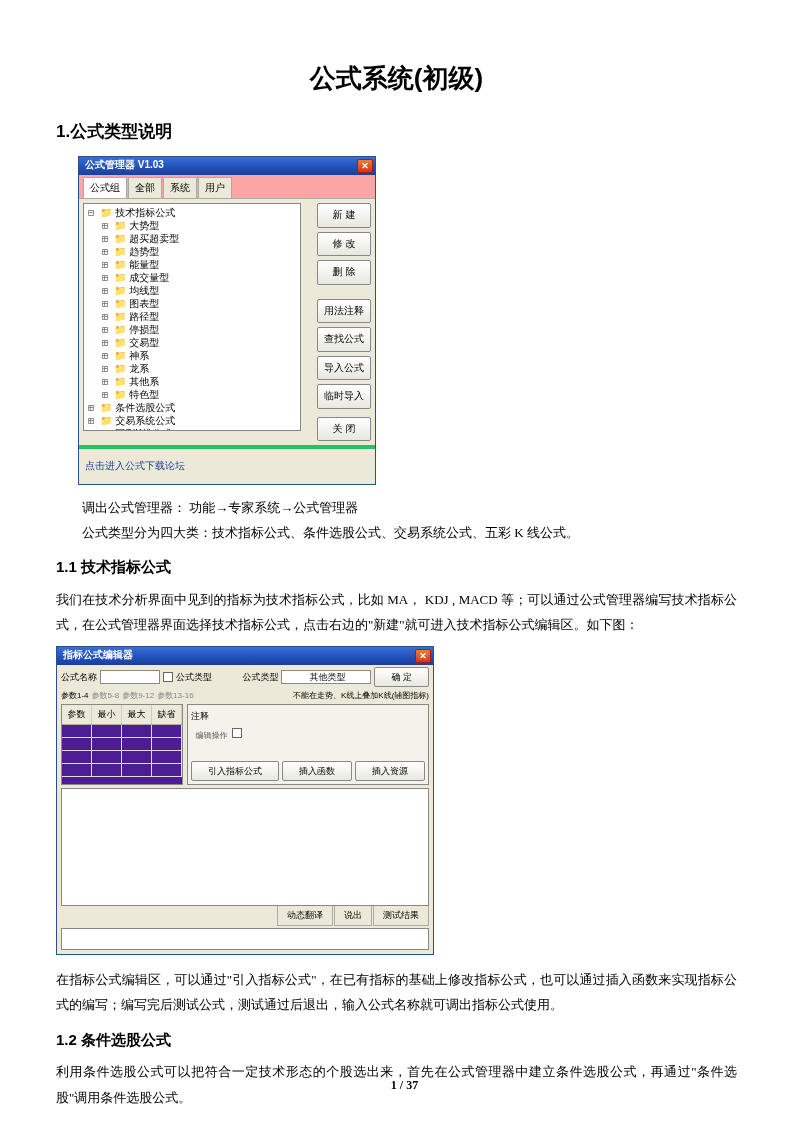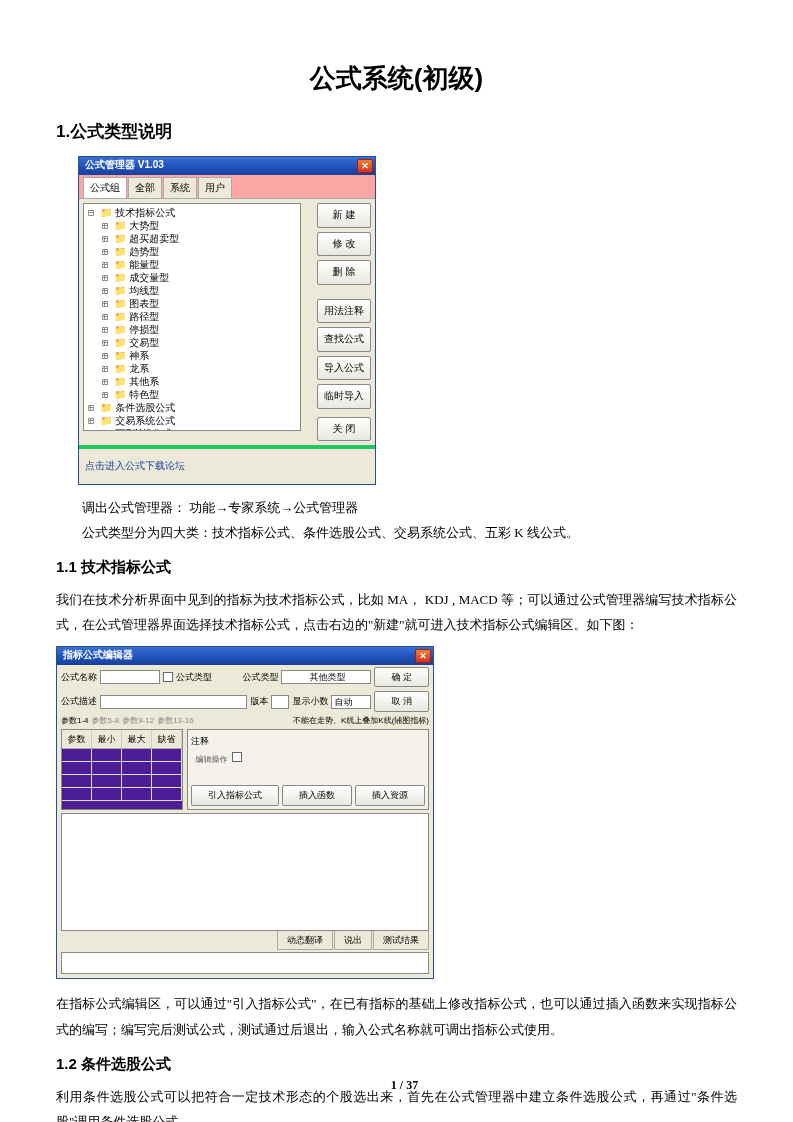--- a/index.html
+++ b/index.html
@@ -281,29 +281,20 @@
   <div class="toprow">
     <span>公式名称</span>
     <div class="inp sm"></div>
     <span class="chk"></span>
     <span>公式类型</span>
     <div style="flex:1"></div>
     <span>公式类型</span>
     <div class="inp md" style="font-size:9px;padding-left:2px;line-height:12px">其他类型</div>
     <div class="sbtn">确 定</div>
   </div>
-  <div class="toprow2">
-    <span>公式描述</span>
-    <div class="inp"></div>
-    <span>版本</span>
-    <div class="inp" style="flex:0 0 18px"></div>
-    <span>显示小数</span>
-    <div class="inp" style="flex:0 0 40px;font-size:9px;line-height:12px;padding-left:2px">自动</div>
-    <div class="sbtn">取 消</div>
-  </div>
   <div class="toprow" style="padding-top:0;padding-bottom:0;">
     <span style="font-size:8px">参数1-4</span>
     <span style="font-size:8px;color:#888">参数5-8</span>
     <span style="font-size:8px;color:#888">参数9-12</span>
     <span style="font-size:8px;color:#888">参数13-16</span>
     <div style="flex:1"></div>
     <span style="font-size:8px">不能在走势、K线上叠加K线(辅图指标)</span>
   </div>
   <div class="midrow">
     <div class="paramtbl">

